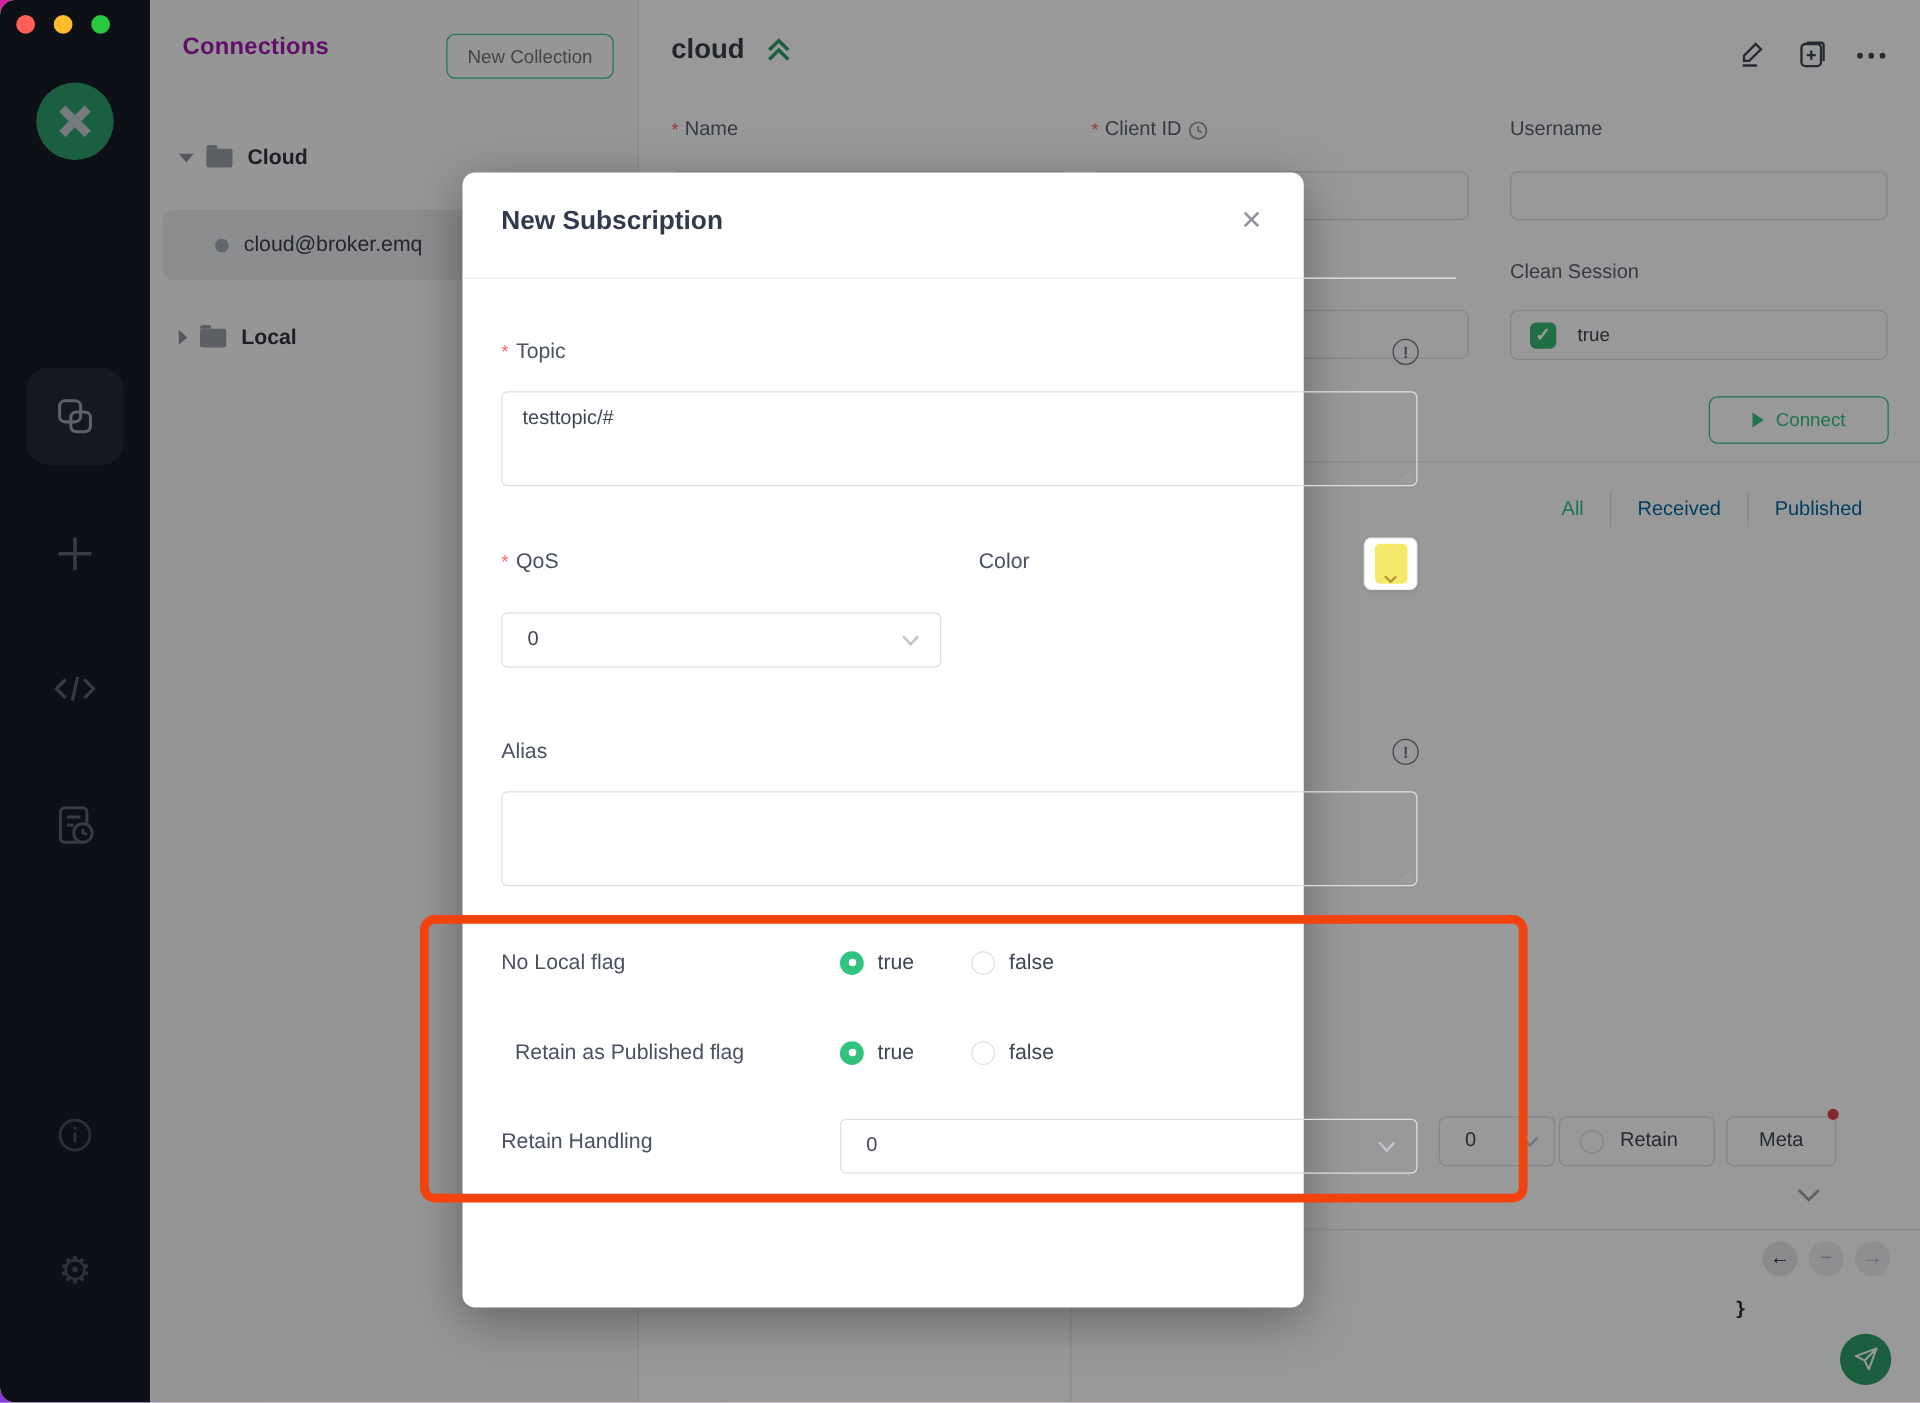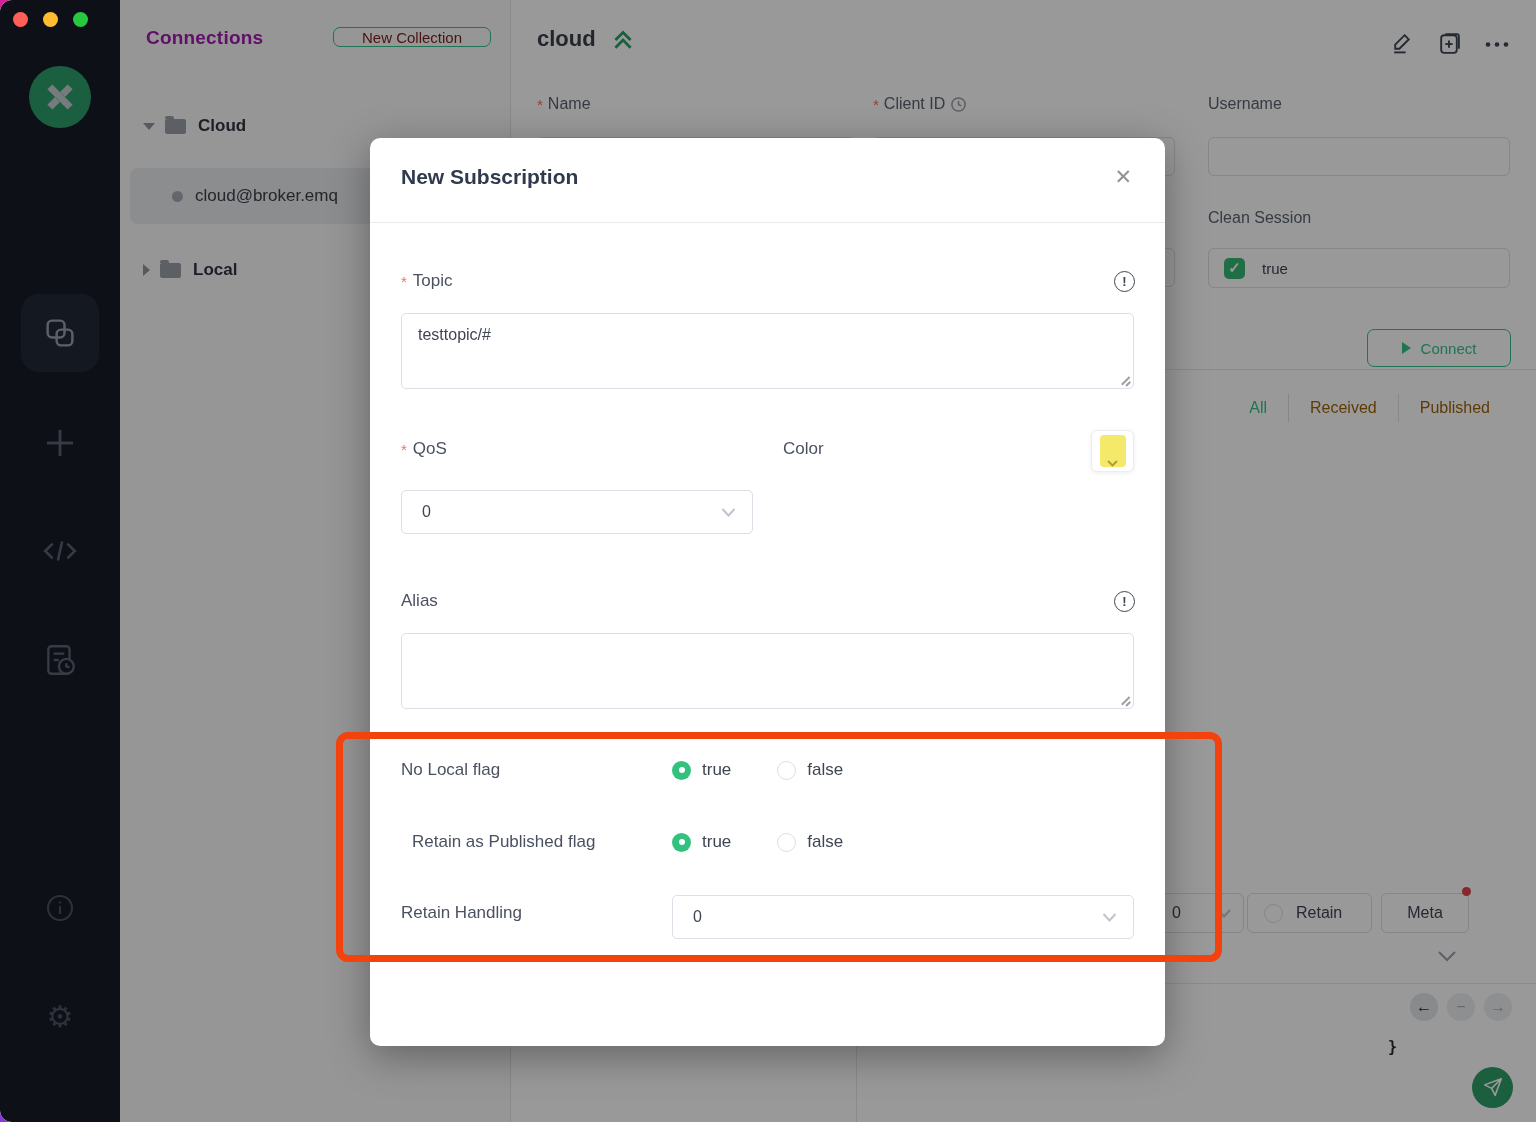--- a/index.html
+++ b/index.html
@@ -17,21 +17,21 @@
   .traffic { position:absolute; top:12px; left:13px; display:flex; gap:15px; z-index:40; }
   .traffic span { width:15px; height:15px; border-radius:50%; display:block; }
   .logo { position:absolute; left:29px; top:66px; width:62px; height:62px; border-radius:50%; background:#2e9e6d; display:flex; align-items:center; justify-content:center; }
   .side-icon { position:absolute; left:0; width:120px; display:flex; justify-content:center; color:#5a6375; }
   .side-tile { position:absolute; left:21px; top:294px; width:78px; height:78px; background:#222937; border-radius:18px; display:flex; align-items:center; justify-content:center; }
   .gear-glyph { font-size:30px; color:#4a5264; line-height:1; }
 
   
   .conn-panel { position:absolute; left:120px; top:0; width:391px; height:1122px; background:#fafafa; border-right:1px solid #e3e3e3; }
   .conn-title { position:absolute; left:26px; top:27px; font-size:19px; font-weight:800; color:#a21caf; letter-spacing:.2px; }
-  .btn-new-collection { position:absolute; right:19px; top:27px; height:20px; padding:0 28px; border:1px solid #34c388; border-radius:7px; color:#7f1d1d; font-size:15px; display:flex; align-items:center; background:transparent; }
+  .btn-new-collection { position:absolute; right:19px; top:27px; height:36px; padding:0 16px; border:1px solid #34c388; border-radius:7px; color:#737373; font-size:15px; display:flex; align-items:center; background:transparent; }
   .tree-row { position:absolute; left:0; width:391px; height:30px; display:flex; align-items:center; }
   .tree-caret { width:0; height:0; margin-left:23px; }
   .caret-down { border-left:6px solid transparent; border-right:6px solid transparent; border-top:7px solid #8f959e; }
   .caret-right { border-top:6px solid transparent; border-bottom:6px solid transparent; border-left:7px solid #8f959e; }
   .folder { width:21px; height:15px; background:#9aa0a8; border-radius:2px; margin-left:10px; position:relative; }
   .folder::before { content:""; position:absolute; top:-3px; left:0; width:9px; height:3px; background:#9aa0a8; border-radius:2px 2px 0 0; }
   .tree-label { margin-left:12px; font-size:17px; font-weight:600; color:#2f3440; }
   .conn-row { position:absolute; left:10px; top:168px; width:372px; height:56px; background:#e9ebee; border-radius:8px; display:flex; align-items:center; }
   .conn-dot { width:11px; height:11px; border-radius:50%; background:#a6acb6; margin-left:42px; }
   .conn-label { margin-left:12px; font-size:17px; color:#3c4048; white-space:nowrap; overflow:hidden; }
@@ -40,38 +40,38 @@
   .main { position:absolute; left:511px; top:0; width:1025px; height:1122px; background:#fff; }
   .main-title-row { position:absolute; left:26px; top:26px; display:flex; align-items:center; gap:14px; }
   .main-title { font-size:22px; font-weight:800; color:#3a3f4a; }
   .hdr-icons { position:absolute; right:26px; top:30px; display:flex; align-items:center; gap:22px; color:#3f4552; }
   .fld-label { position:absolute; font-size:16px; color:#5a6372; display:flex; align-items:center; gap:5px; }
   .req { color:#f56c6c; font-size:15px; }
   .inp { position:absolute; height:39px; background:#fff; border:1px solid #dcdfe6; border-radius:6px; }
   .cs-box { position:absolute; left:697px; top:248px; width:302px; height:40px; background:#fff; border:1px solid #dcdfe6; border-radius:6px; display:flex; align-items:center; }
   .chk { width:21px; height:21px; background:#34b873; border-radius:5px; margin-left:15px; color:#fff; font-size:15px; font-weight:700; display:flex; align-items:center; justify-content:center; }
   .cs-box .val { margin-left:17px; font-size:15px; color:#3f4552; }
-  .btn-connect { position:absolute; left:856px; top:317px; width:144px; height:38px; border:1px solid #34c388; border-radius:7px; color:#34c388; background:transparent; font-size:15px; display:flex; align-items:center; justify-content:center; gap:10px;margin-top:12px; }
+  .btn-connect { position:absolute; left:856px; top:317px; width:144px; height:38px; border:1px solid #34c388; border-radius:7px; color:#34c388; background:transparent; font-size:15px; display:flex; align-items:center; justify-content:center; gap:10px; }
   .tri-right { width:0; height:0; border-top:6px solid transparent; border-bottom:6px solid transparent; border-left:9px solid #34c388; }
   .hdiv { position:absolute; background:#e6e8ec; height:1px; }
   .vdiv { position:absolute; background:#e6e8ec; width:1px; }
   .tabs { position:absolute; right:25px; top:394px; display:flex; align-items:center; }
-  .tab { font-size:16px; color:#a16207; padding:0 21px; line-height:28px; }
+  .tab { font-size:16px; color:#0369a1; padding:0 21px; line-height:28px; }
   .tab + .tab { border-left:1px solid #e0e2e6; }
   .tab.active { color:#34c388; }
   .pub-box { position:absolute; height:40px; border:1px solid #dcdfe6; border-radius:6px; background:#fff; display:flex; align-items:center; font-size:16px; color:#3f4552; }
   .radio-o { width:19px; height:19px; border:1px solid #dcdfe6; border-radius:50%; background:#fff; }
   .meta-dot { position:absolute; left:1462px; top:887px; width:9px; height:9px; border-radius:50%; background:#e0414e; }
   .pg-circle { width:28px; height:28px; border-radius:50%; display:flex; align-items:center; justify-content:center; font-size:16px; }
   .send-fab { position:absolute; left:1472px; top:1067px; width:41px; height:41px; border-radius:50%; background:#2f9e68; display:flex; align-items:center; justify-content:center; }
   .editor-brace { position:absolute; left:877px; top:1038px; font-family:"DejaVu Sans Mono", monospace; font-size:15px; font-weight:700; color:#272b33; }
 
   
   .overlay { position:absolute; inset:0; background:rgba(0,0,0,.40); z-index:10; }
-  .modal { position:absolute; left:370px; top:138px; width:795px; height:908px; background:#fff; border-radius:10px; box-shadow:0 10px 40px rgba(0,0,0,.35); z-index:20; }
+  .modal { position:absolute; left:370px; top:138px; width:673px; height:908px; background:#fff; border-radius:10px; box-shadow:0 10px 40px rgba(0,0,0,.35); z-index:20; }
   .modal-title { position:absolute; left:31px; top:27px; font-size:21px; font-weight:700; color:#303a4d; }
   .modal-close { position:absolute; right:33px; top:28px; font-size:21px; color:#909399; line-height:1; }
   .modal-hdiv { position:absolute; left:0; top:84px; width:795px; height:1px; background:#e8eaee; }
   .m-label { position:absolute; font-size:17px; color:#4a5160; display:flex; align-items:center; gap:6px; }
   .alert-ic { position:absolute; left:744px; width:21px; height:21px; border:1.6px solid #3f4552; border-radius:50%; color:#3f4552; font-size:13px; font-weight:700; display:flex; align-items:center; justify-content:center; }
   .m-textarea { position:absolute; left:31px; width:733px; height:76px; border:1px solid #dcdfe6; border-radius:5px; font-size:16px; color:#3f4552; padding:12px 16px; }
   .rsz { position:absolute; right:3px; bottom:3px; width:10px; height:10px; }
   .rsz i { position:absolute; background:#9aa0a8; height:1.5px; transform:rotate(-45deg); display:block; }
   .rsz i:nth-child(1){ width:11px; right:-1px; bottom:4px; }
   .rsz i:nth-child(2){ width:6px; right:-1px; bottom:1px; }

